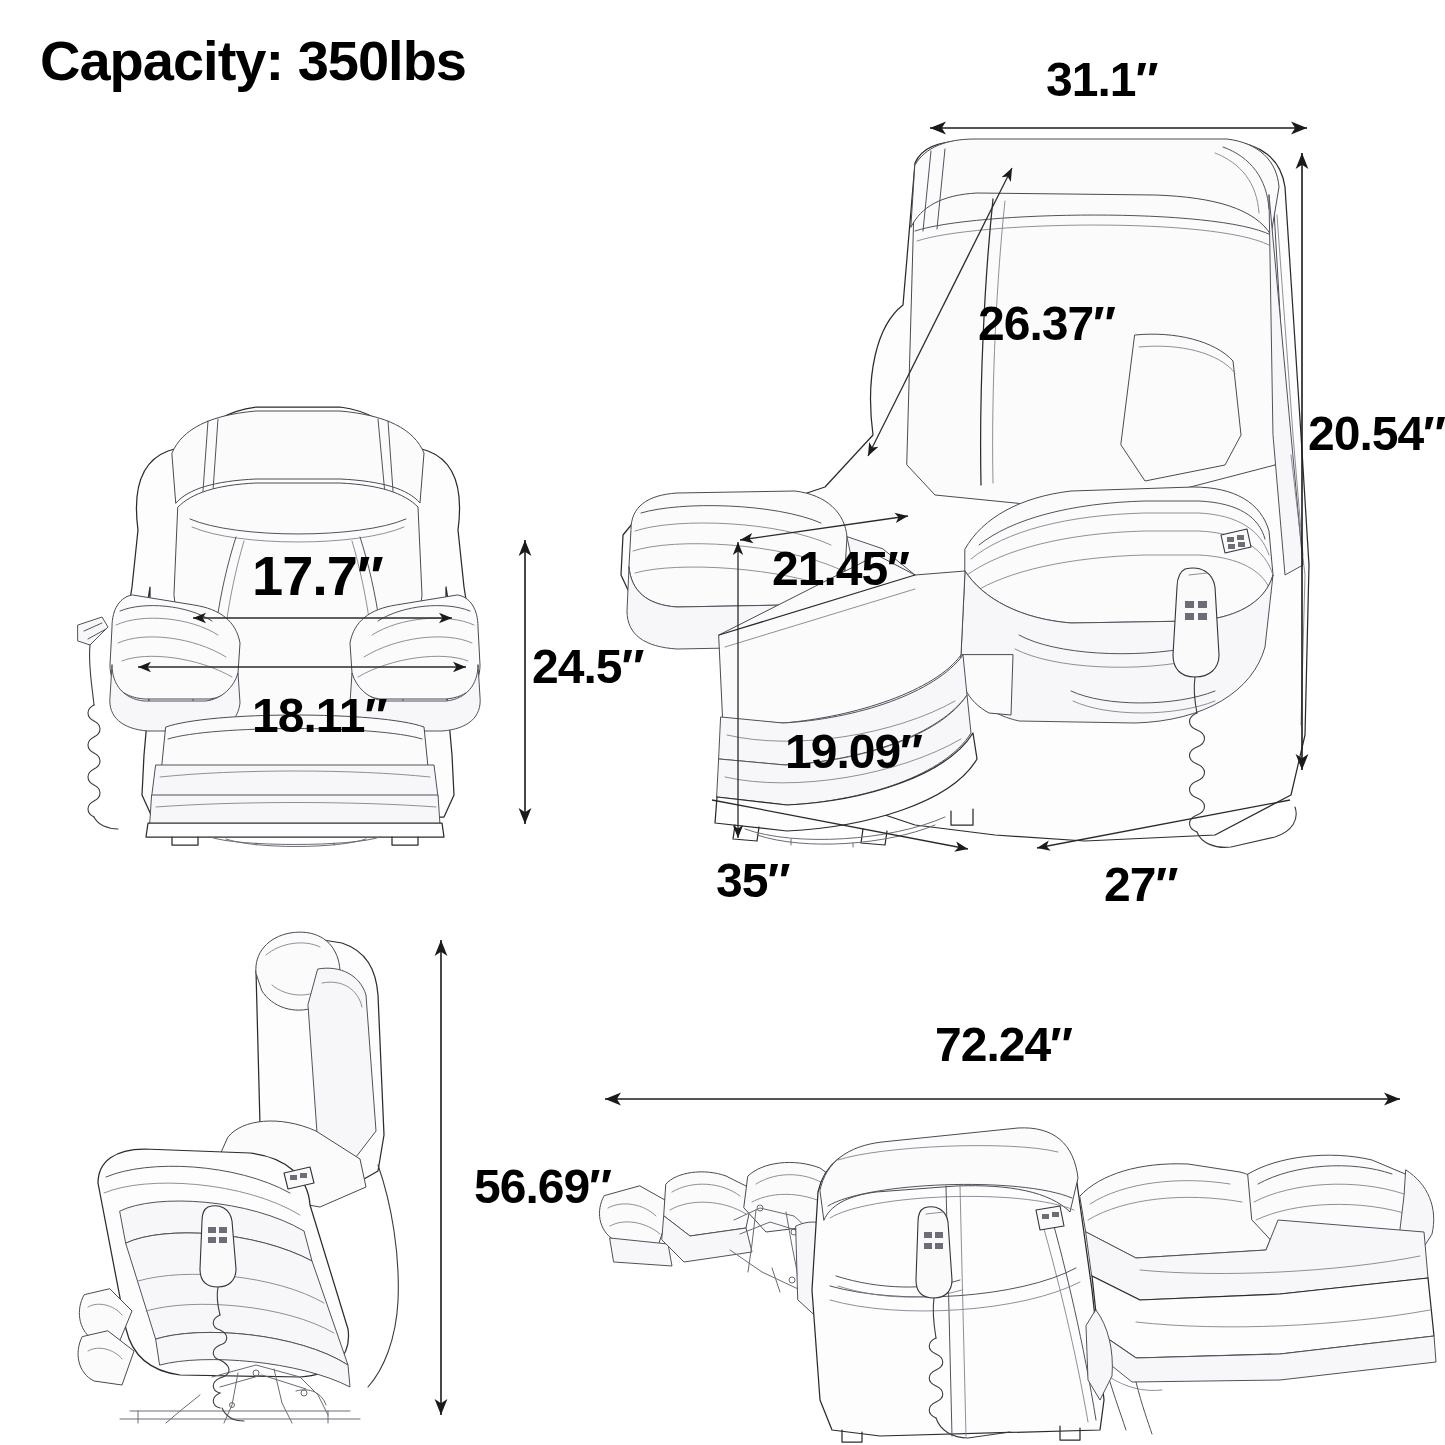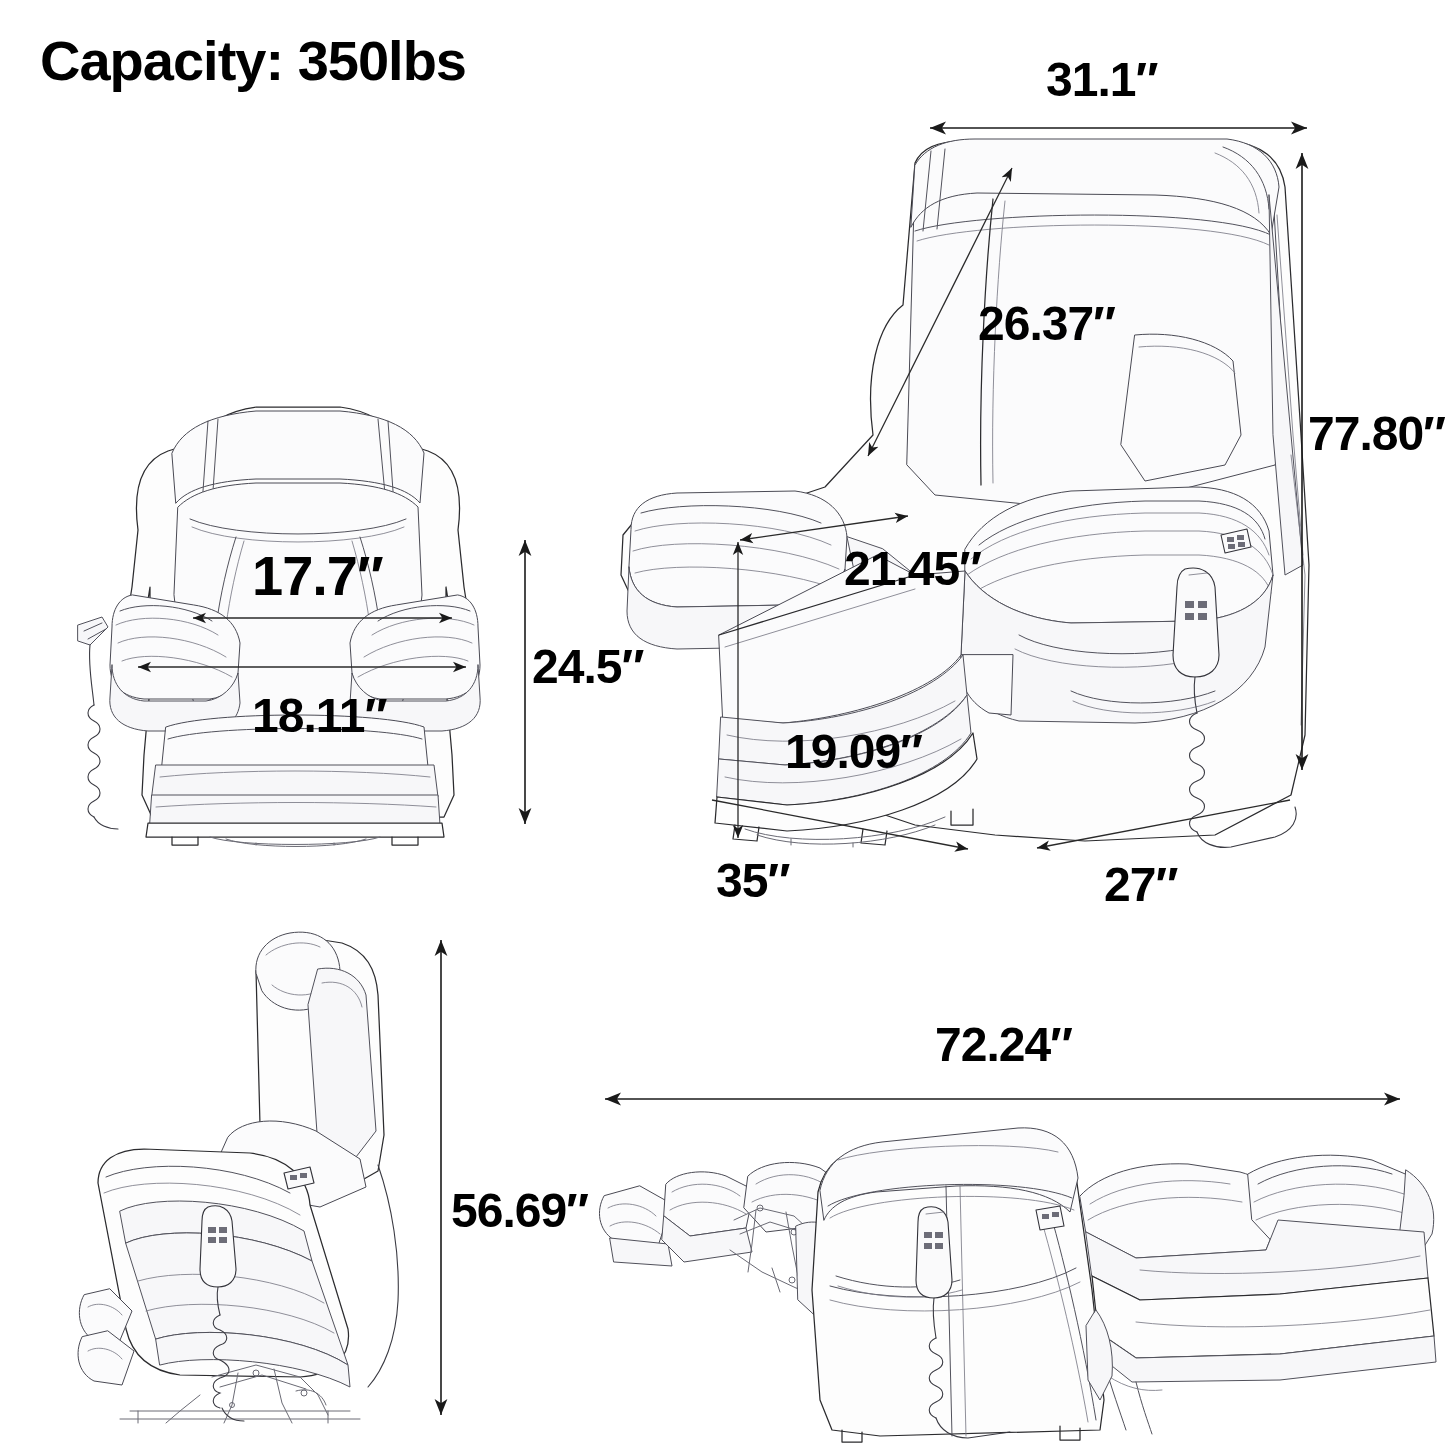--- a/index.html
+++ b/index.html
@@ -33,29 +33,29 @@
     color:#000;
     white-space:nowrap;
     line-height:1;
   }
   .dim.sm{font-size:56px;}
 
   
   #d-311   {left:1046px;top:56px;}
   #d-2637  {left:978px;top:300px;}
   #d-4133  {left:1308px;top:410px;}
-  #d-2145  {left:844px;top:545px;}
+  #d-2145  {left:772px;top:545px;}
   #d-1909  {left:785px;top:728px;}
   #d-35    {left:716px;top:857px;}
   #d-38    {left:1104px;top:861px;}
   #d-177   {left:252px;top:548px;}
   #d-1811  {left:252px;top:692px;}
   #d-245   {left:532px;top:643px;}
   #d-7224  {left:935px;top:1021px;}
-  #d-5669  {left:451px;top:1163px;margin-top:24px;}
+  #d-5669  {left:474px;top:1163px;}
 
   
   .art{position:absolute;}
   .art svg{display:block;overflow:visible;}
   .ln{fill:none;stroke:#2b2b2e;stroke-width:1.25;
       stroke-linecap:round;stroke-linejoin:round;}
   .ln2{fill:none;stroke:#52525c;stroke-width:1;
       stroke-linecap:round;stroke-linejoin:round;}
   .ln3{fill:none;stroke:#7b7b86;stroke-width:0.85;
       stroke-linecap:round;stroke-linejoin:round;}
@@ -475,21 +475,21 @@
 
     <line class="dline" x1="525" y1="540" x2="525" y2="824" marker-start="url(#ahs)" marker-end="url(#ah)"></line>
 
     <line class="dline" x1="605" y1="1099" x2="1400" y2="1099" marker-start="url(#ahs)" marker-end="url(#ah)"></line>
 
     <line class="dline" x1="441" y1="940" x2="441" y2="1415" marker-start="url(#ahs)" marker-end="url(#ah)"></line>
   </svg>
 
   <div class="dim" id="d-311">31.1″</div>
   <div class="dim" id="d-2637">26.37″</div>
-  <div class="dim" id="d-4133">77.80″</div>
+  <div class="dim" id="d-4133">20.54″</div>
   <div class="dim" id="d-2145">21.45″</div>
   <div class="dim" id="d-1909">19.09″</div>
   <div class="dim" id="d-35">35″</div>
   <div class="dim" id="d-38">27″</div>
   <div class="dim sm" id="d-177">17.7″</div>
   <div class="dim" id="d-1811">18.11″</div>
   <div class="dim" id="d-245">24.5″</div>
   <div class="dim" id="d-7224">72.24″</div>
   <div class="dim" id="d-5669">56.69″</div>
 

